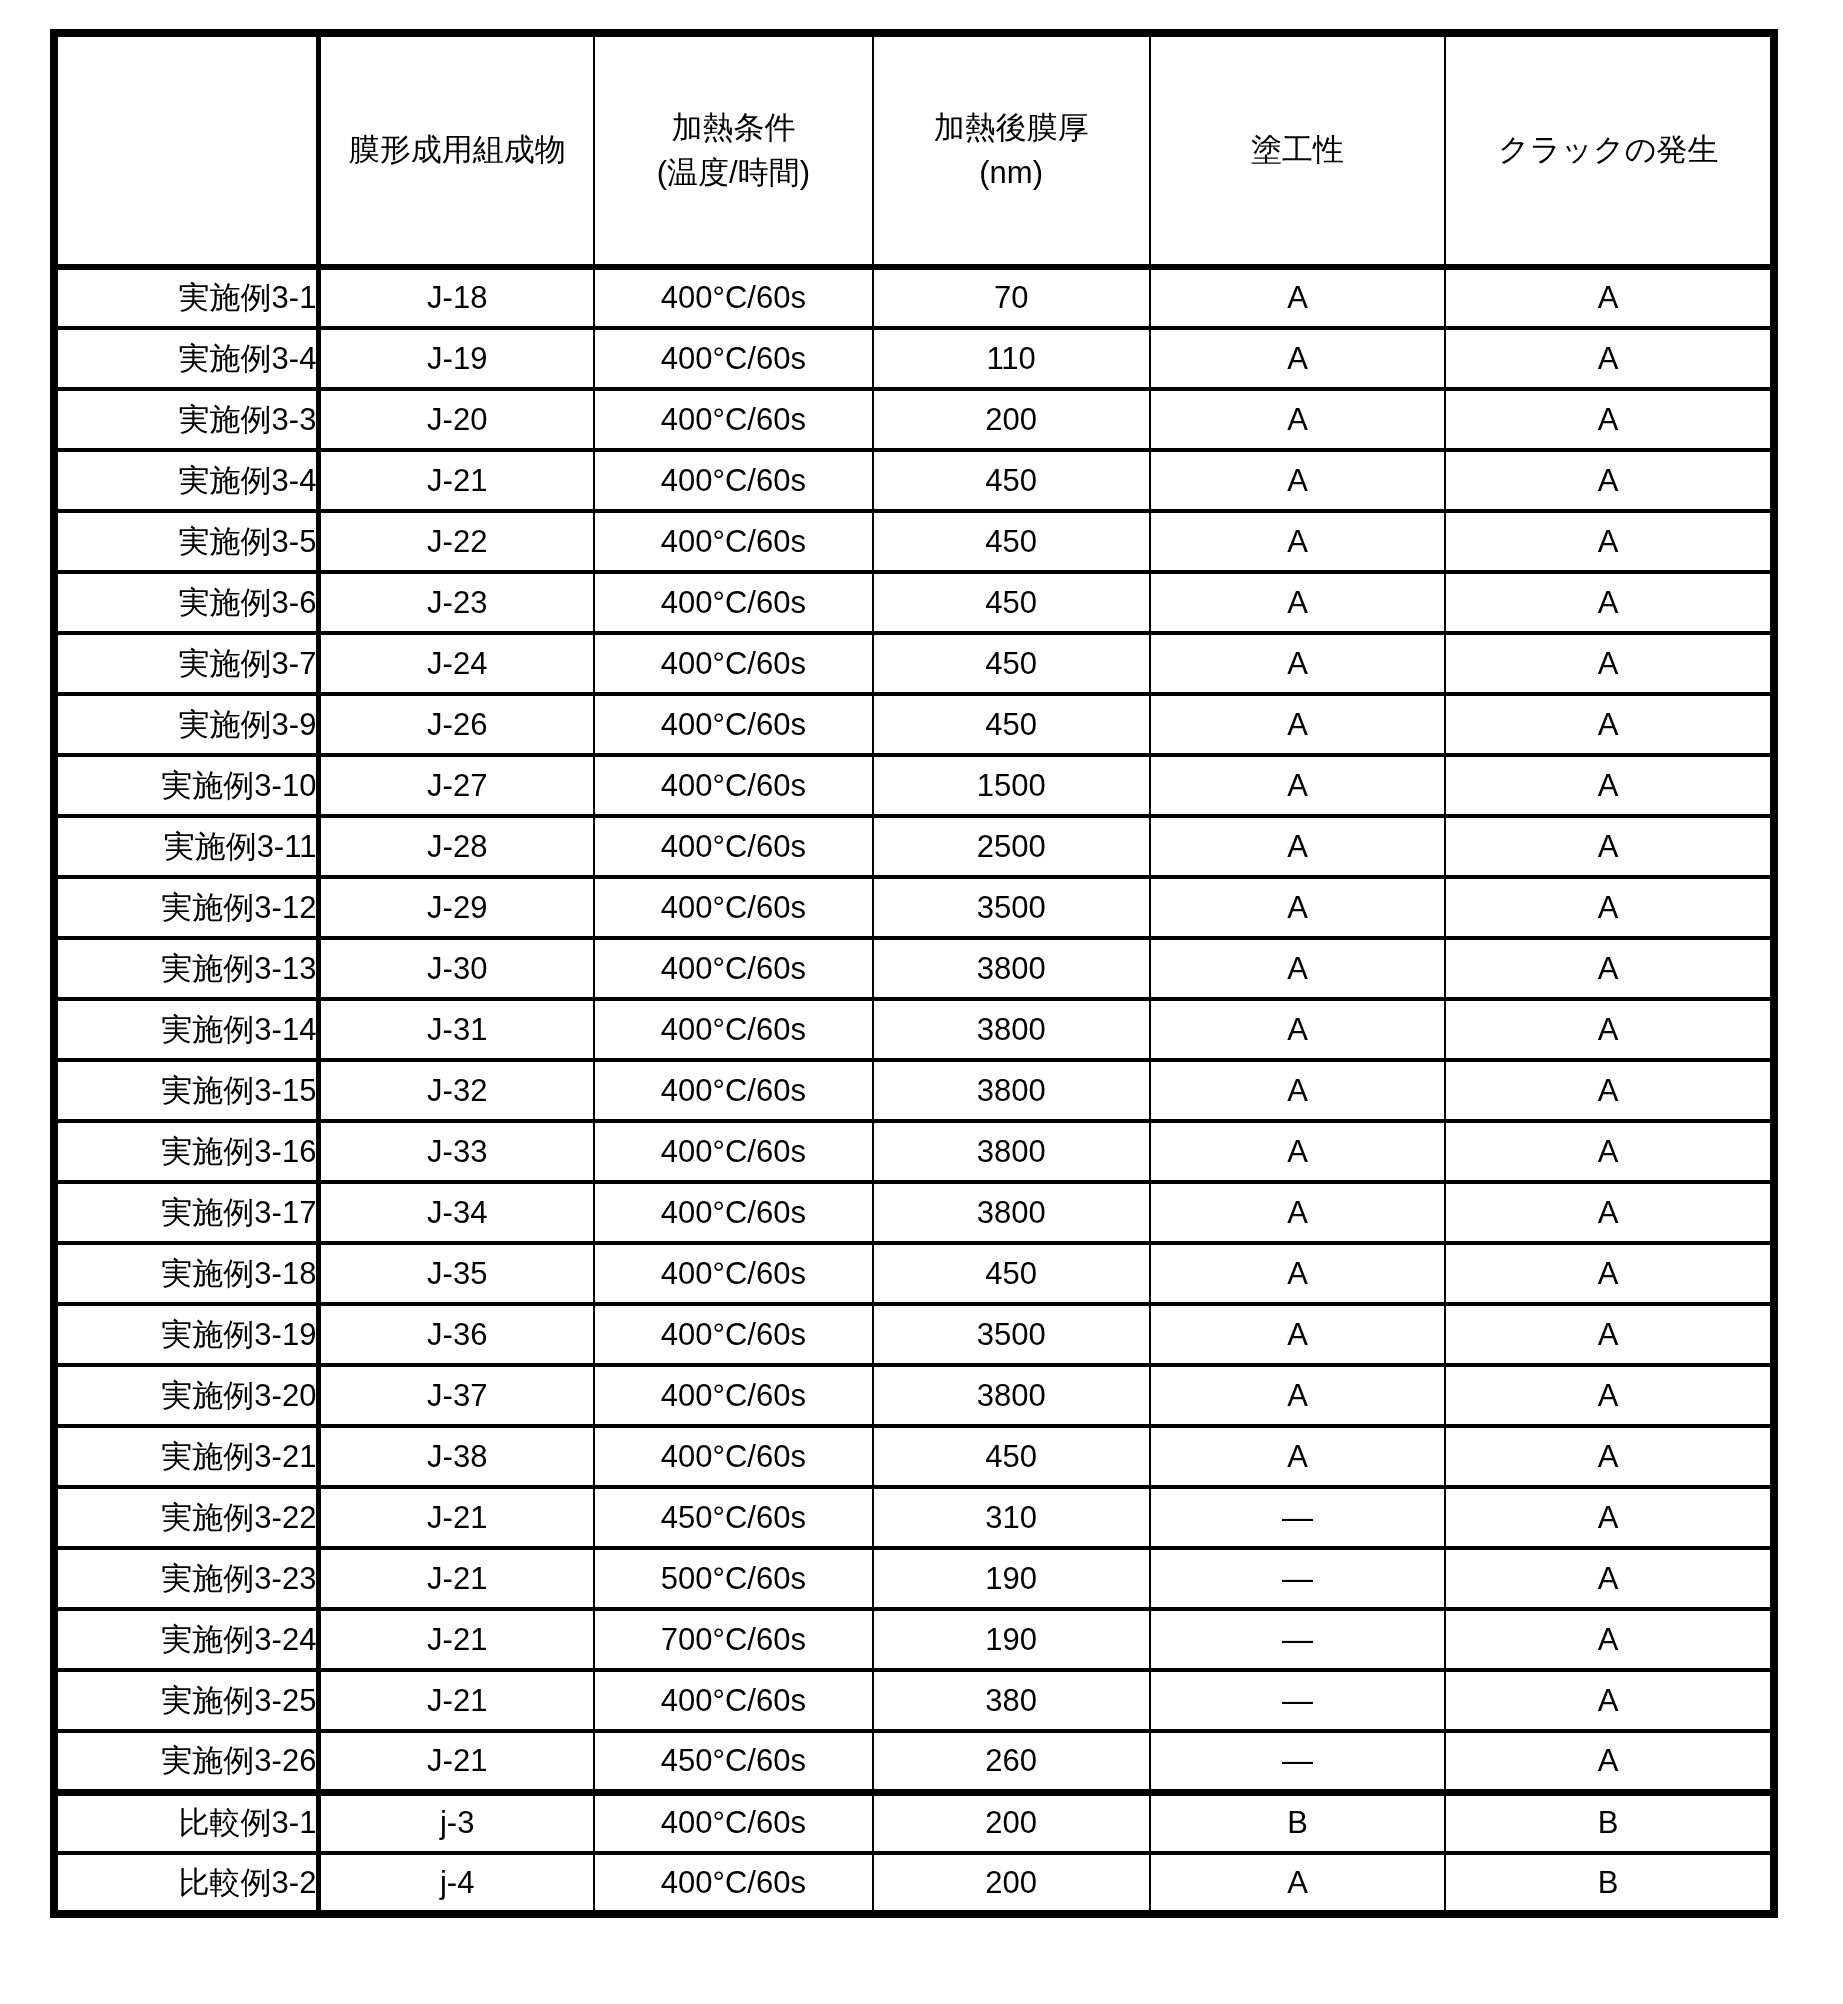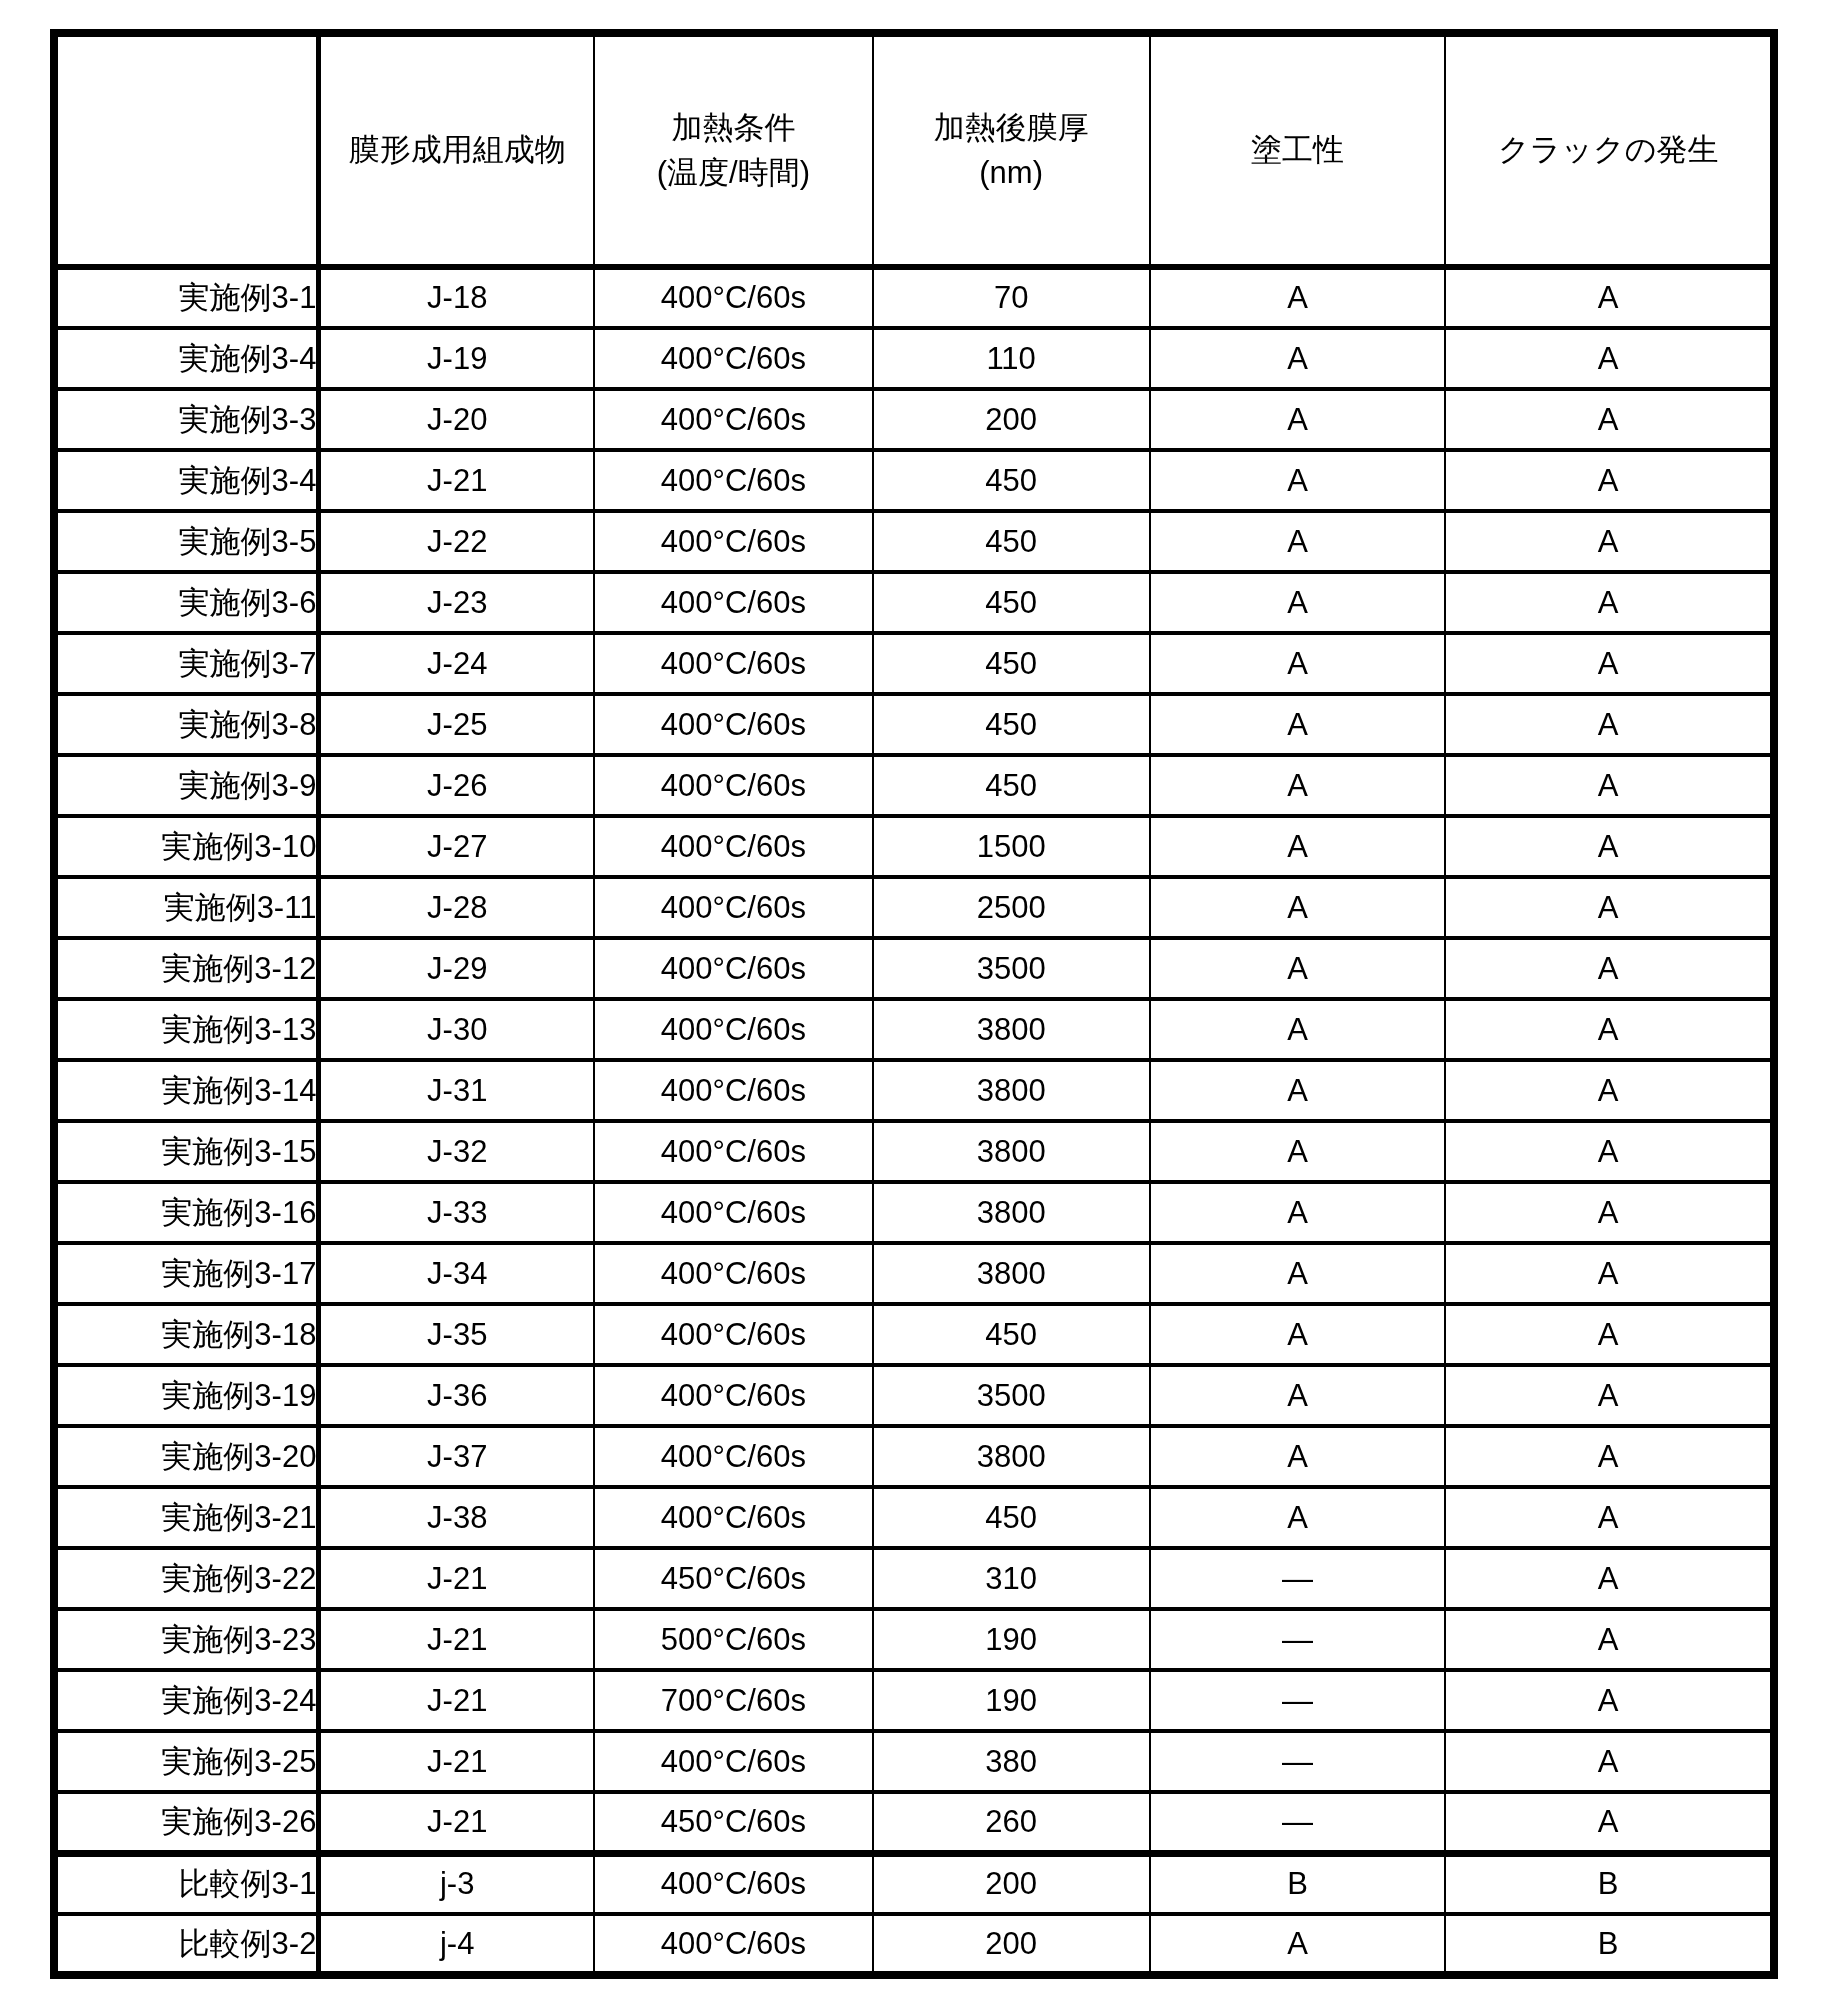--- a/index.html
+++ b/index.html
@@ -153,28 +153,20 @@
   </tr>
         <tr>
     <td class="label-cell">実施例3-7</td>
     <td>J-24</td>
     <td>400°C/60s</td>
     <td>450</td>
     <td>A</td>
     <td>A</td>
   </tr>
         <tr>
-    <td class="label-cell">実施例3-8</td>
-    <td>J-25</td>
-    <td>400°C/60s</td>
-    <td>450</td>
-    <td>A</td>
-    <td>A</td>
-  </tr>
-        <tr>
     <td class="label-cell">実施例3-9</td>
     <td>J-26</td>
     <td>400°C/60s</td>
     <td>450</td>
     <td>A</td>
     <td>A</td>
   </tr>
         <tr>
     <td class="label-cell">実施例3-10</td>
     <td>J-27</td>

